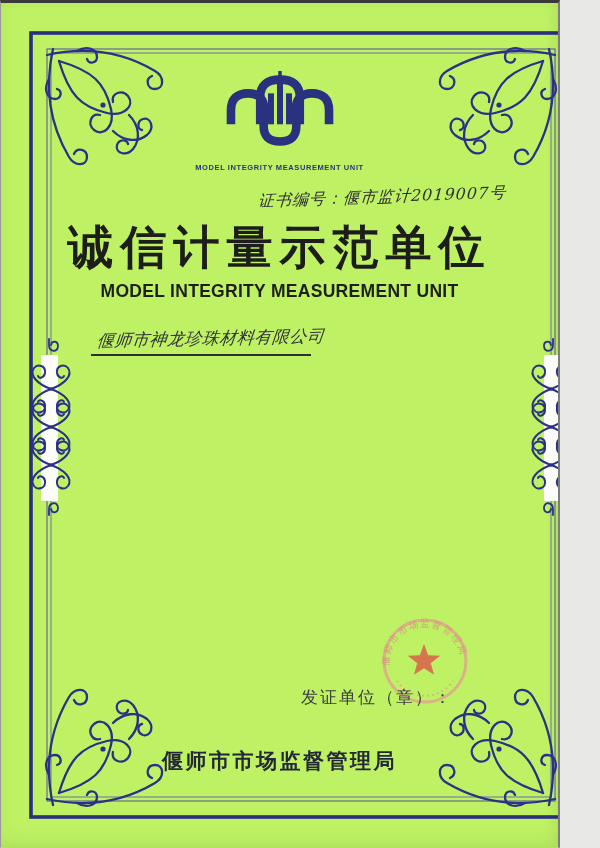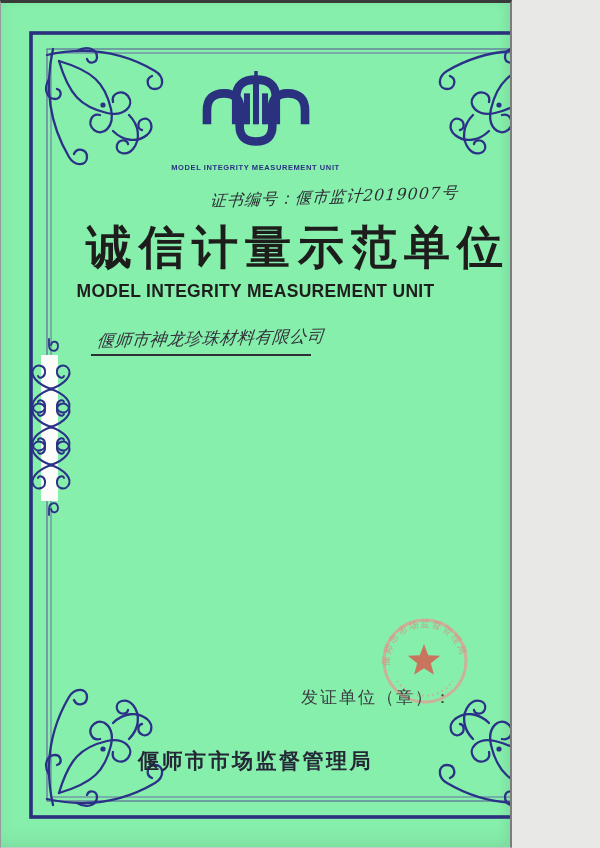--- a/index.html
+++ b/index.html
@@ -1,37 +1,37 @@
 <!DOCTYPE html>
 <html><head>
 <meta charset="utf-8">
 <style>
   html,body{margin:0;padding:0;background:#e8e8e6;}
   .page{
-    position:relative;width:512px;height:848px;box-sizing:border-box;
-    background:#86efac;overflow:hidden;
+    position:relative;width:560px;height:848px;box-sizing:border-box;
+    background:#bef264;overflow:hidden;
     font-family:"Liberation Sans",sans-serif;
     border-top:3px solid #3a3a3a;border-left:1px solid #9a9a9a;
     border-right:2px solid #7c7c7c;border-bottom:1px solid #c6c6c6;
     box-shadow:inset 0 -8px 16px rgba(0,0,0,.05), inset -5px 0 10px rgba(0,0,0,.04);
   }
   .frame{position:absolute;left:0;top:0;}
   .abs{position:absolute;}
   .logo-wrap{left:0;right:0;top:68px;text-align:center;}
   .logo-caption{
     margin-top:2px;font-size:7.5px;font-weight:bold;letter-spacing:.6px;
     color:#2a3280;
   }
   .cert-no{
     right:52px;top:184px;font-size:16px;color:#2c2c34;
     font-family:"DejaVu Serif",serif;font-style:italic;
     transform:rotate(-2deg) skewX(-6deg);letter-spacing:1px;white-space:nowrap;
   }
   .title-zh{
-    left:0;right:0;top:214px;margin:0;text-align:right;
+    left:0;right:0;top:214px;margin:0;text-align:center;
     font-family:"DejaVu Serif","Liberation Serif",serif;
     font-size:46px;font-weight:800;color:#1d1d1b;letter-spacing:7px;
   }
   .title-en{
     left:0;right:0;top:278px;margin:0;text-align:center;
     font-size:17.5px;font-weight:800;color:#1e1e1c;letter-spacing:.3px;
   }
   .company{
     left:90px;top:324px;width:210px;border-bottom:2px solid #2e2e33;
     padding:0 4px 4px 6px;text-align:center;

